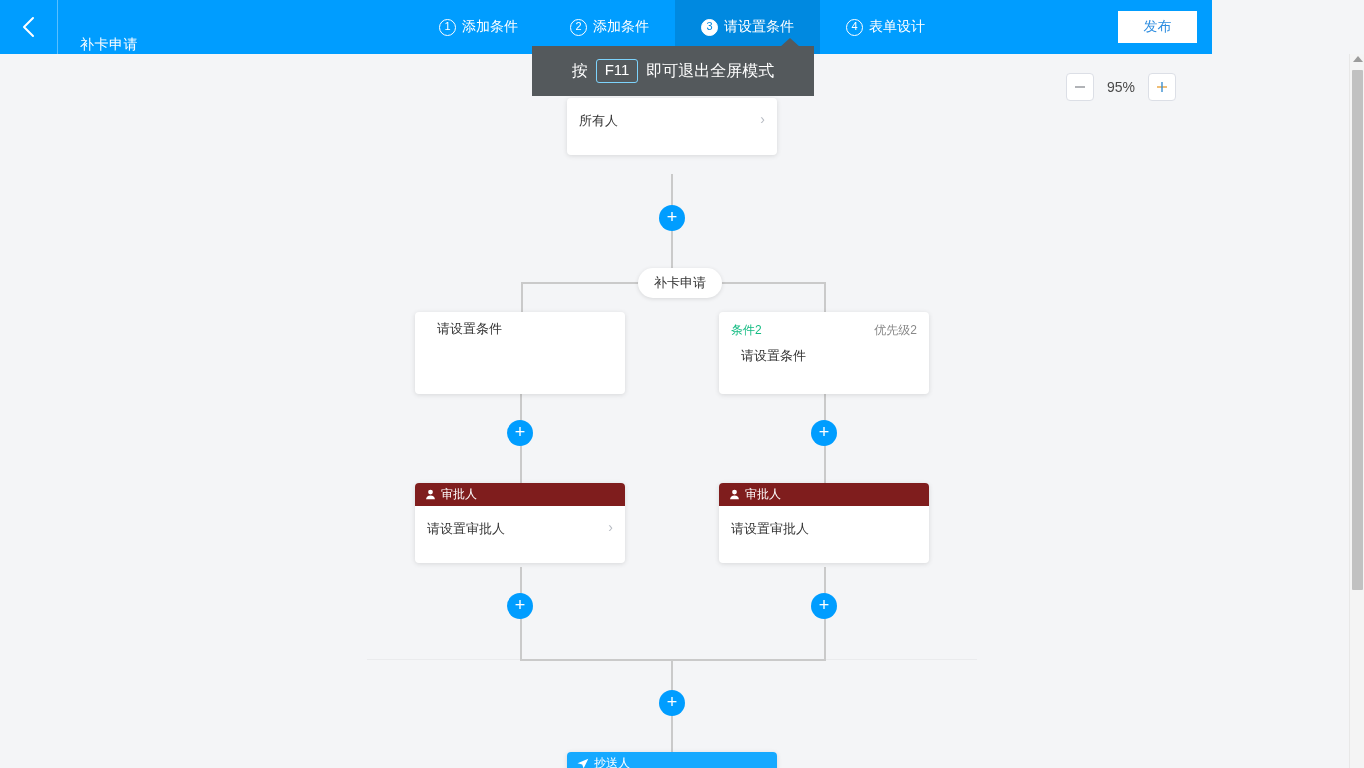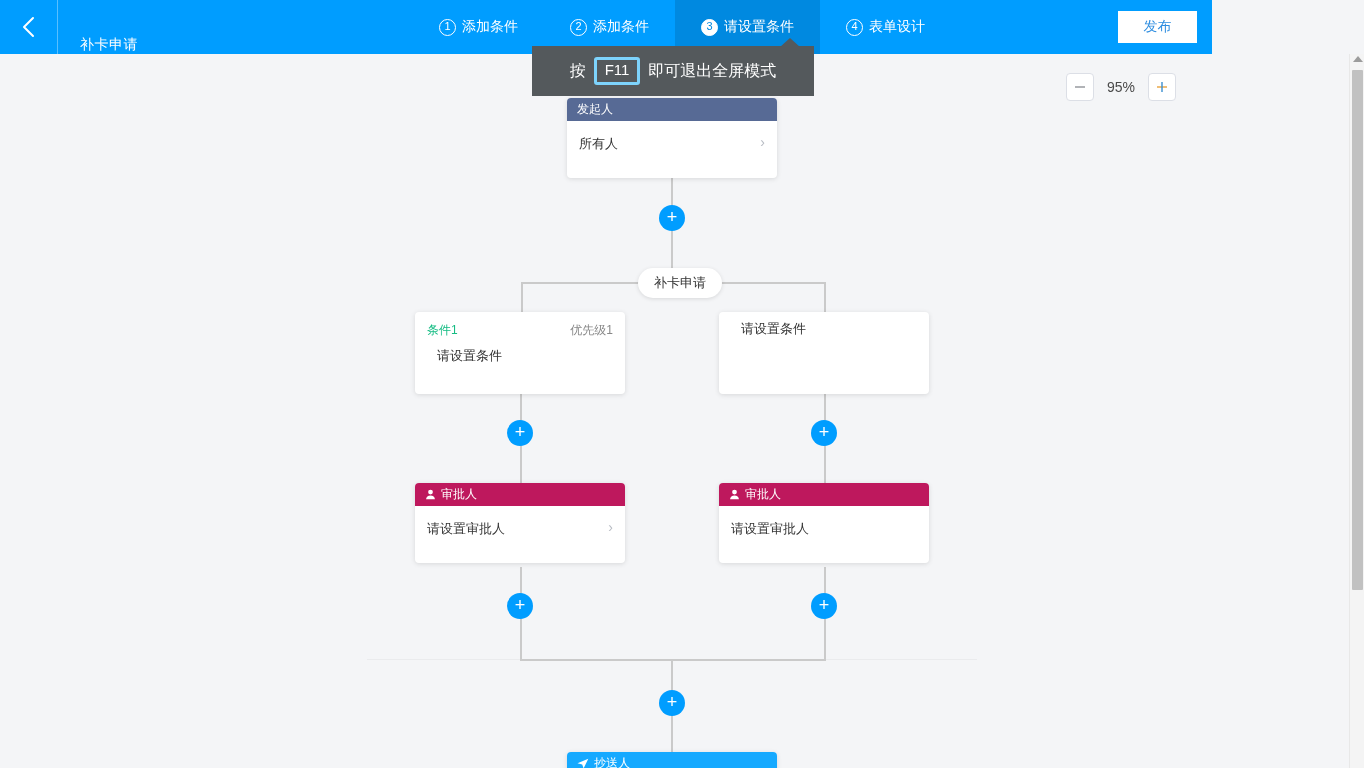--- a/index.html
+++ b/index.html
@@ -60,21 +60,21 @@
 
   
   .fs-tip {
     position: absolute; left: 532px; top: 46px;
     width: 282px; height: 50px;
     background: #54595c; color: #ffffff;
     display: flex; align-items: center; justify-content: center;
     gap: 8px; font-size: 16px; z-index: 45;
   }
   .fs-tip .kbd {
-    border: 3px solid #7dd3fc; border-radius: 3px;
+    border: 1px solid #7dd3fc; border-radius: 3px;
     padding: 1px 8px 3px; font-size: 15px; line-height: 1.25;
     font-family: "Liberation Sans", sans-serif;
   }
   .fs-tip .tip-arrow {
     position: absolute; top: -8px; right: 14px;
     width: 0; height: 0;
     border-left: 10px solid transparent;
     border-right: 10px solid transparent;
     border-bottom: 9px solid #54595c;
   }
@@ -125,21 +125,21 @@
     background: #ffffff; border-radius: 4px;
     box-shadow: 0 1px 5px rgba(0,0,0,.12);
     overflow: hidden; cursor: pointer;
   }
   .node-hd {
     height: 23px; display: flex; align-items: center;
     gap: 5px; padding: 0 10px;
     color: #ffffff; font-size: 12px;
   }
   .node-hd.start { background: #576a95; }
-  .node-hd.approve { background: #be185d; }
+  .node-hd.approve { background: #7f1d1d; }
   .node-hd.cc { background: #15a9ff; }
   .node-bd {
     padding: 14px 12px 0 12px; height: 57px;
     display: flex; align-items: flex-start; justify-content: space-between;
     font-size: 13px; color: #333333;
   }
   .node-bd .chev { color: #b8bcc4; font-size: 14px; line-height: 1.1; }
 
   
   .cond {
@@ -269,42 +269,39 @@
     <div class="vline" style="left:824px; top:513px; height:72px;"></div>
 
     <div class="vline" style="left:520px; top:565px; height:42px;"></div>
     <div class="vline" style="left:824px; top:565px; height:42px;"></div>
     <div class="hline" style="left:520px; top:605px; width:306px;"></div>
 
     <div class="vline" style="left:671px; top:605px; height:78px;"></div>
     <div class="vline" style="left:671px; top:662px; height:48px;"></div>
 
     <div class="node" style="left:567px; top:44px;">
-      <div class="node-hd start">
-        <span>发起人</span>
-      </div>
       <div class="node-bd">
         <span>所有人</span>
         <span class="chev">›</span>
       </div>
     </div>
 
     <div class="plus" style="left:659px; top:151px;">+</div>
 
     <div class="addcond" style="left:638px; top:214px;">补卡申请</div>
 
     <div class="cond" style="left:415px; top:258px;">
+      <div class="cond-bd">请设置条件</div>
+    </div>
+
+    <div class="cond" style="left:719px; top:258px;">
       <div class="cond-top">
-        <span class="cond-name">条件1</span>
-        <span class="cond-prio">优先级1</span>
-      </div>
-      <div class="cond-bd">请设置条件</div>
-    </div>
-
-    <div class="cond" style="left:719px; top:258px;">
+        <span class="cond-name">条件2</span>
+        <span class="cond-prio">优先级2</span>
+      </div>
       <div class="cond-bd">请设置条件</div>
     </div>
 
     <div class="plus" style="left:507px; top:366px;">+</div>
     <div class="plus" style="left:811px; top:366px;">+</div>
 
     <div class="node" style="left:415px; top:429px;">
       <div class="node-hd approve">
         <span>
           <svg class="icon-svg" width="11" height="11" viewBox="0 0 12 12">

